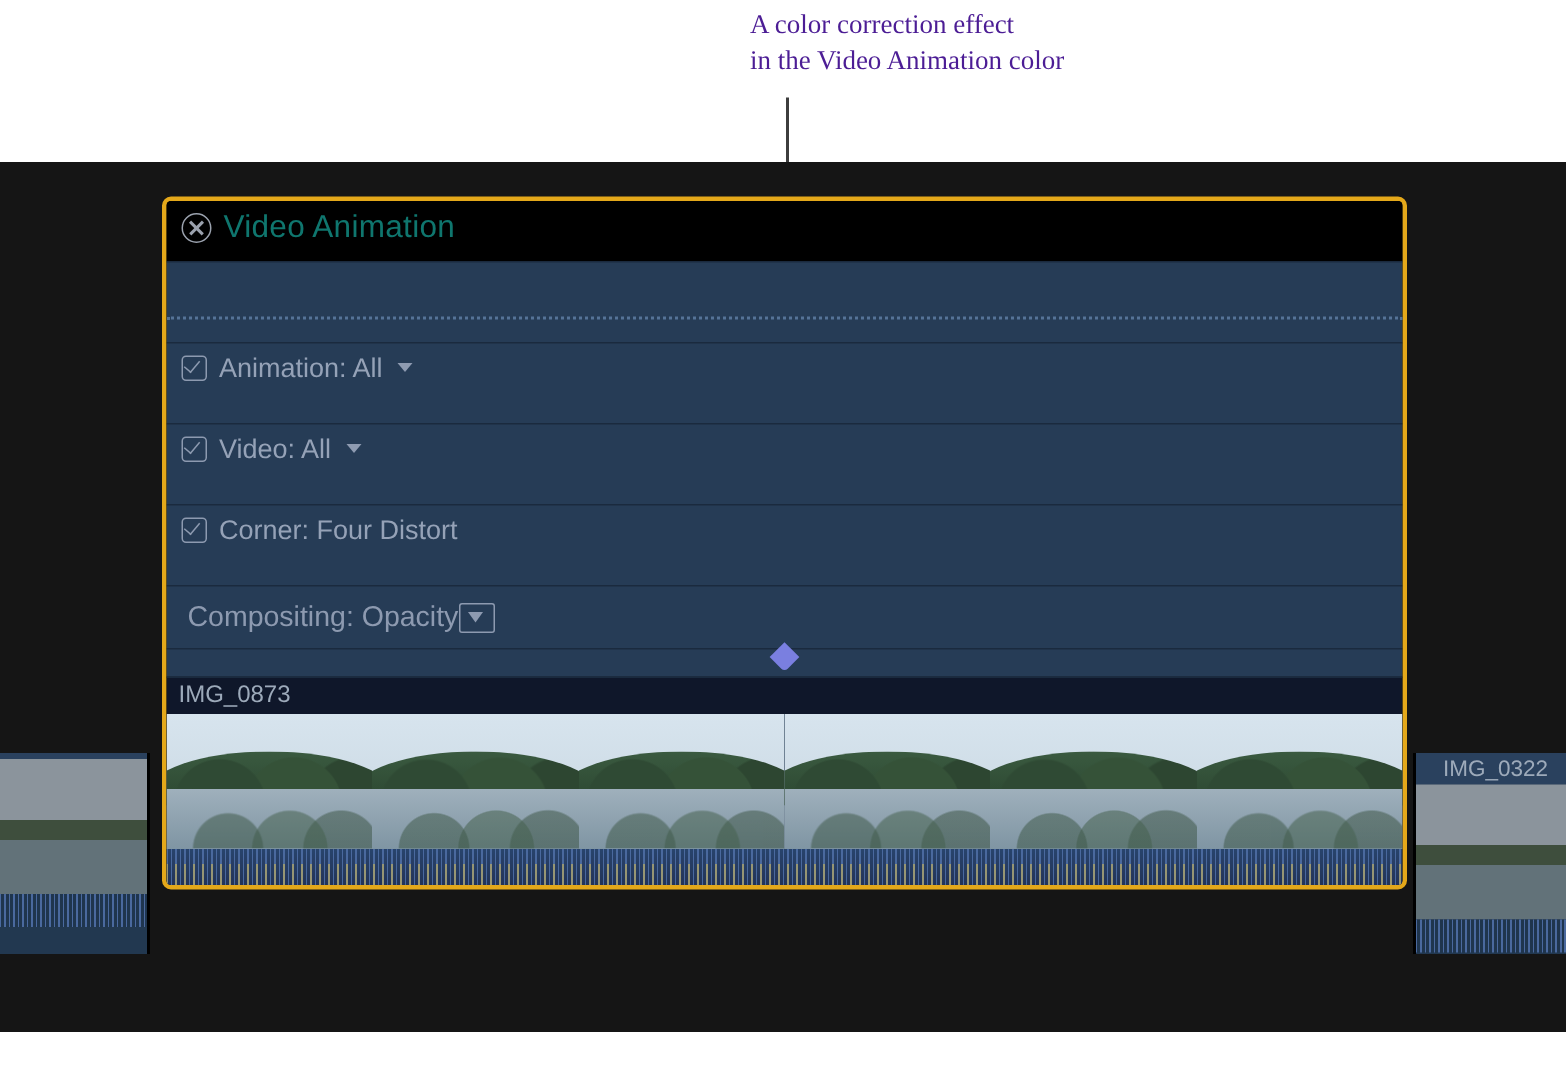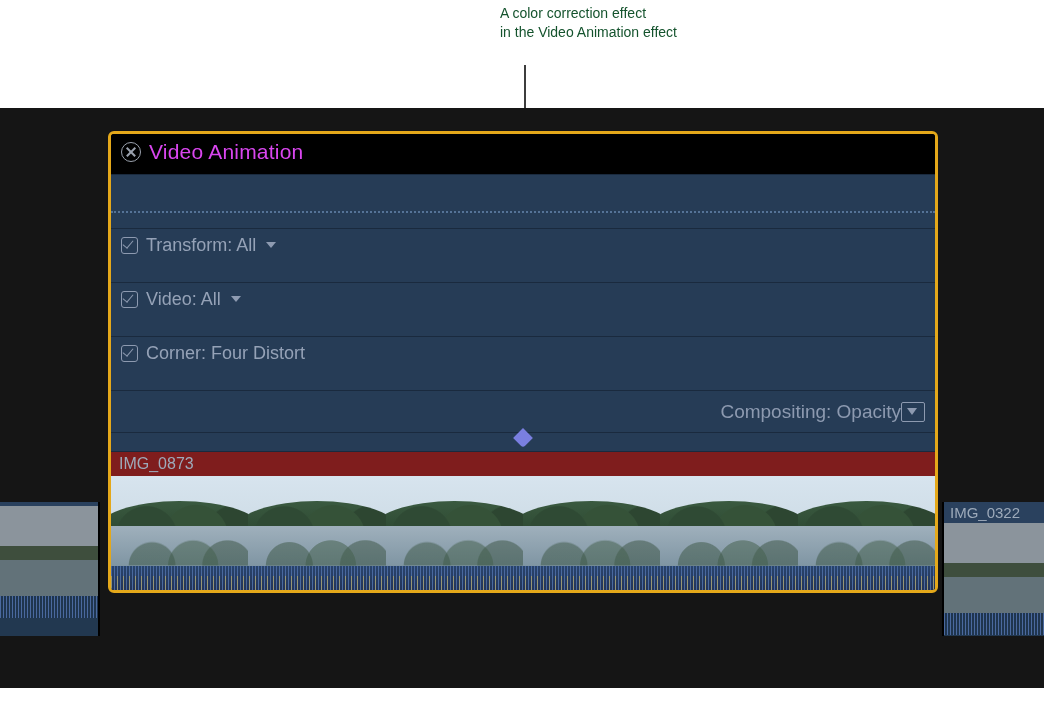--- a/index.html
+++ b/index.html
@@ -13,23 +13,24 @@
     color:#444;
     overflow:hidden;
   }
   .callout-area{
     position:absolute;
     left:500px;
     top:4px;
     width:520px;
   }
   .callout-text{
-    font-size:14px;
+    font-size:18px;
     line-height:1.35;
-    color:#14532d;
+    color:#4c1d95;
+    font-family:Liberation Serif, serif;
   }
   .callout-line{
     position:absolute;
     left:524px;
     top:65px;
     width:0;
     height:122px;
     border-left:2px solid #3d3d3d;
   }
   .dark-stage{
@@ -73,21 +74,21 @@
     top:8px;
     width:12px;
     height:1.8px;
     background:#9ba2ae;
     transform-origin:center;
   }
   .close-circle:before{ transform:rotate(45deg); }
   .close-circle:after { transform:rotate(-45deg); }
   .panel-title{
     font-size:21px;
-    color:#d946ef;
+    color:#0f766e;
     letter-spacing:.2px;
   }
   .row{
     background:#263c56;
     border-top:1px solid #1a2a3e;
     padding:6px 10px;
     min-height:54px;
     box-sizing:border-box;
     position:relative;
   }
@@ -132,21 +133,21 @@
     left:0;right:0;
     top:36px;
     height:0;
     border-top:2px dotted #557397;
   }
   .row.compositing{
     min-height:42px;
     padding:8px 10px 8px 14px;
     display:flex;
     align-items:center;
-    justify-content:flex-end;
+    justify-content:flex-start;
     background:#263c56;
   }
   .row.compositing .label{ font-size:19px; color:#8d9ab0; }
   .expand-box{
     width:22px;height:18px;
     border:1.6px solid #8d9ab0;
     border-radius:2px;
     position:relative;
   }
   .expand-box:after{
@@ -167,21 +168,21 @@
   .playhead{
     position:absolute;
     top:-2px;
     left:calc(50% - 7px);
     width:14px;height:14px;
     background:#7a7fe0;
     transform:rotate(45deg);
     border-bottom-right-radius:3px;
   }
   .clipname-bar{
-    background:#7f1d1d;
+    background:#0f172a;
     padding:3px 8px 3px 8px;
     font-size:16px;
     color:#9daaba;
     border-top:1px solid #1a2a3e;
   }
   .filmstrip{
     height:90px;
     display:flex;
     background:#223850;
   }
@@ -254,21 +255,21 @@
     top:394px;
     height:134px;
     overflow:hidden;
     background:#223850;
   }
   .neighbor.left{ left:0; width:98px; border-right:2px solid #000;}
   .neighbor.right{ right:0; width:100px; border-left:2px solid #000;}
   .neighbor .nlabel{
     font-size:15px;
     color:#9daaba;
-    padding:2px 6px;
+    padding:2px 18px;
     background:#2a415e;
   }
   .neighbor .nthumb{
     height:90px;
     background:linear-gradient(#c7d3dd 0 45%, #5a6f59 45% 60%, #8ea2ab 60% 100%);
     filter:brightness(.7) saturate(1.1);
   }
   .neighbor .naudio{
     height:22px;
     background:#1f354e;
@@ -279,21 +280,21 @@
     position:absolute;inset:0;
     background:repeating-linear-gradient(90deg,#4f6fa8 0 1px, transparent 1px 3px);
     opacity:.9;
   }
 </style>
 </head>
 <body>
 
 <div class="callout-area">
   <div class="callout-text">A color correction effect</div>
-  <div class="callout-text">in the Video Animation effect</div>
+  <div class="callout-text">in the Video Animation color</div>
 </div>
 <div class="callout-line"></div>
 
 <div class="dark-stage">
 
   <div class="neighbor left">
     <div class="nlabel"></div>
     <div class="nthumb"></div>
     <div class="naudio"></div>
   </div>
@@ -311,21 +312,21 @@
     </div>
 
     <div class="row">
       <div class="dotted"></div>
     </div>
 
     <div class="row">
       <div class="head">
         <span class="chk"></span>
         <span class="label">
-          <span>Transform:</span><span> All</span>
+          <span>Animation:</span><span> All</span>
         </span>
         <span class="chev"></span>
       </div>
     </div>
 
     <div class="row">
       <div class="head">
         <span class="chk"></span>
         <span class="label">
           <span>Video:</span><span> All</span>

